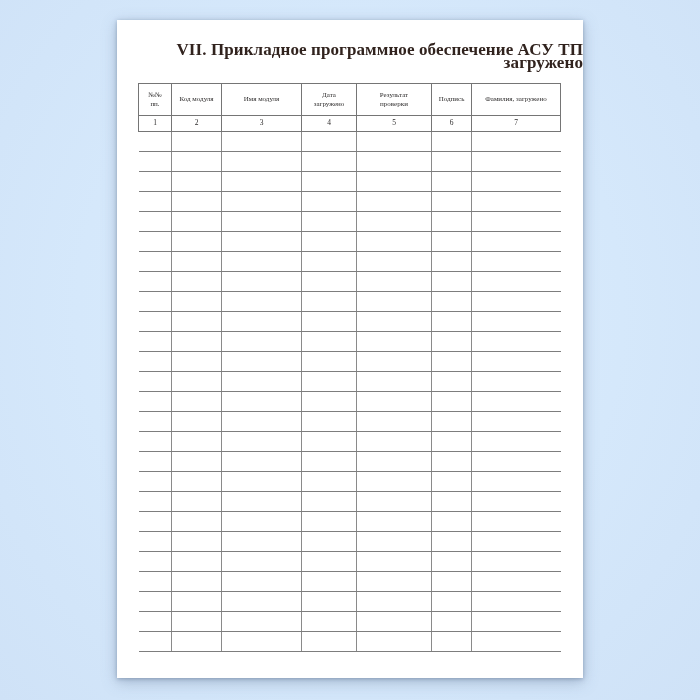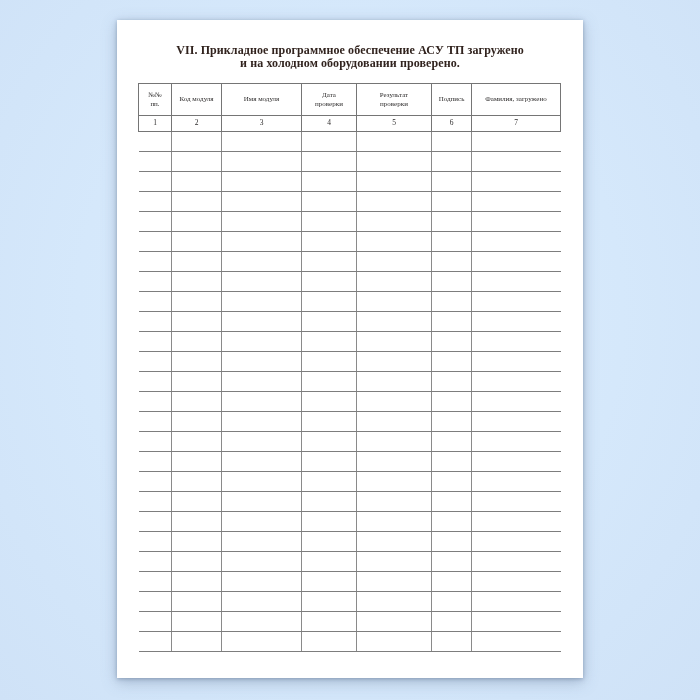--- a/index.html
+++ b/index.html
@@ -19,23 +19,23 @@
     left: 117px;
     top: 20px;
     width: 466px;
     height: 658px;
     background: #ffffff;
     box-shadow: 0 1px 4px rgba(90,110,140,0.5), 0 4px 14px rgba(90,110,140,0.35);
     box-sizing: border-box;
   }
   .doc-title {
     margin-top: 24px;
-    text-align: center;
+    text-align: right;
     font-weight: bold;
-    font-size: 12px;
+    font-size: 17px;
     line-height: 12.5px;
     color: #31231e;
     letter-spacing: 0.1px;
   }
   table.form-table {
     border-collapse: collapse;
     table-layout: fixed;
     margin: 14px 0 0 21px;
     width: 422px;
   }
@@ -67,41 +67,40 @@
   tbody td + td {
     border-left: 1px solid #8a8a8a;
   }
 </style>
 </head>
 <body>
 
 <div class="paper">
   <div class="doc-title">
     <div>VII. Прикладное программное обеспечение АСУ ТП загружено</div>
-    <div>и на холодном оборудовании проверено.</div>
   </div>
 
   <table class="form-table">
     <colgroup id="cols">
         <col style="width: 33px;">
         <col style="width: 50px;">
         <col style="width: 80px;">
         <col style="width: 55px;">
         <col style="width: 75px;">
         <col style="width: 40px;">
         <col style="width: 89px;">
       </colgroup>
     <thead>
       <tr class="header-row" id="header-row">
           <th>№№
 пп.</th>
           <th>Код модуля</th>
           <th>Имя модуля</th>
           <th>Дата
-проверки</th>
+загружено</th>
           <th>Результат
 проверки</th>
           <th>Подпись</th>
           <th>Фамилия, загружено</th>
         </tr>
       <tr class="number-row" id="number-row">
           <th>1</th>
           <th>2</th>
           <th>3</th>
           <th>4</th>

